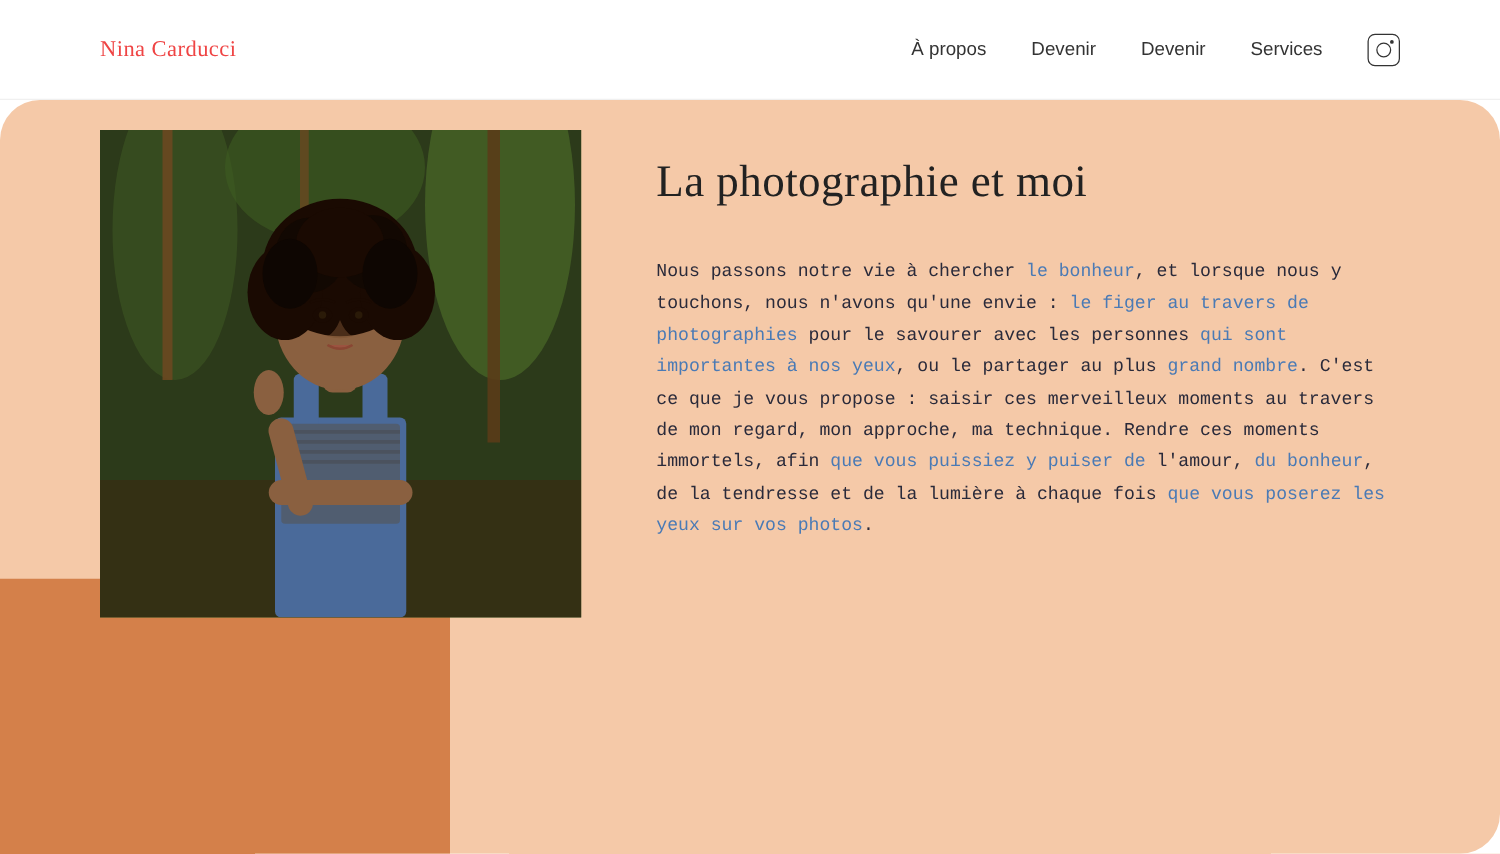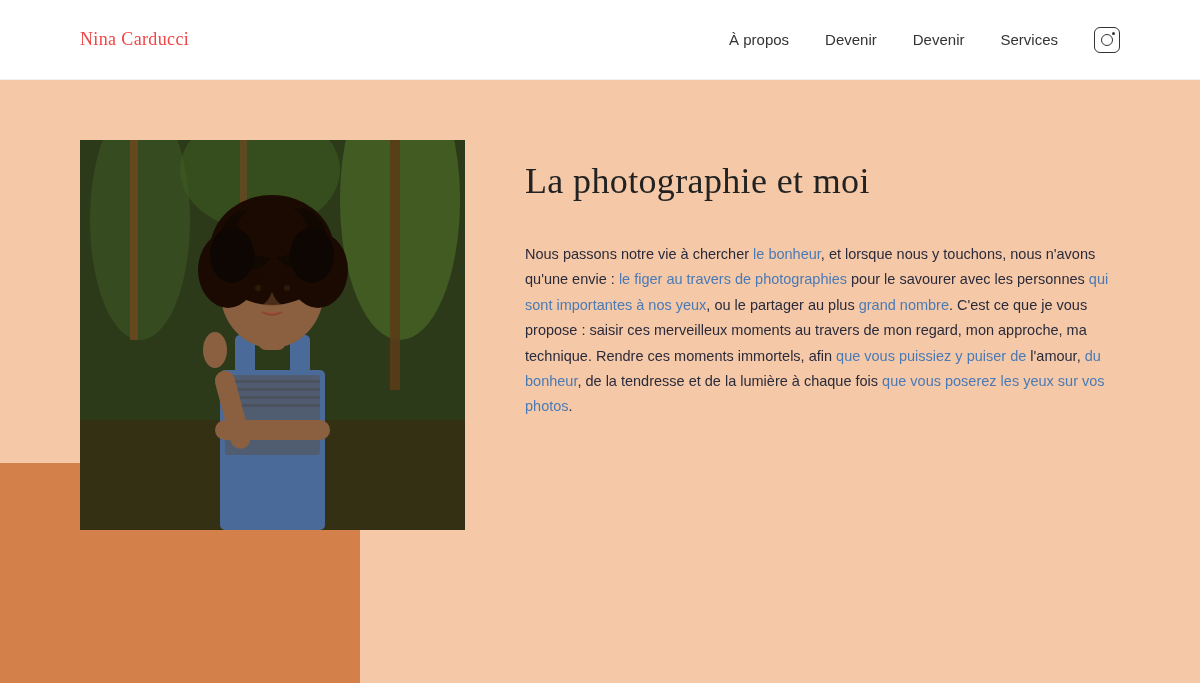--- a/index.html
+++ b/index.html
@@ -78,21 +78,22 @@
       right: 4px;
     }
 
     
     .main-section {
       background: #f5c9a8;
       min-height: 603px;
       position: relative;
       display: flex;
       align-items: flex-start;
-      padding: 60px 80px 0 80px;
+      padding: 24px 80px 0 80px;
+      border-radius: 32px;
     }
 
     
     .orange-block {
       position: absolute;
       bottom: 0;
       left: 0;
       width: 360px;
       height: 220px;
       background: #d4804a;
@@ -146,21 +147,21 @@
       color: #1a1a2e;
       line-height: 1.7;
       margin-bottom: 24px;
       font-family: 'Georgia', serif;
     }
 
     .body-text {
       font-size: 14.5px;
       color: #2a2a3a;
       line-height: 1.75;
-      font-family: Liberation Sans, sans-serif;
+      font-family: Liberation Mono, monospace;
     }
 
     .highlight-blue {
       color: #4a7ab5;
     }
   </style>
 </head>
 <body>
 
 <header>

